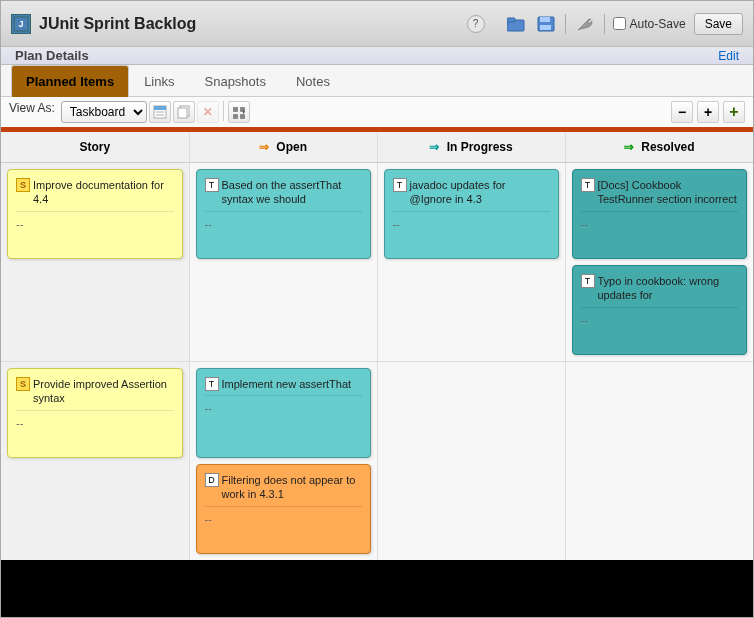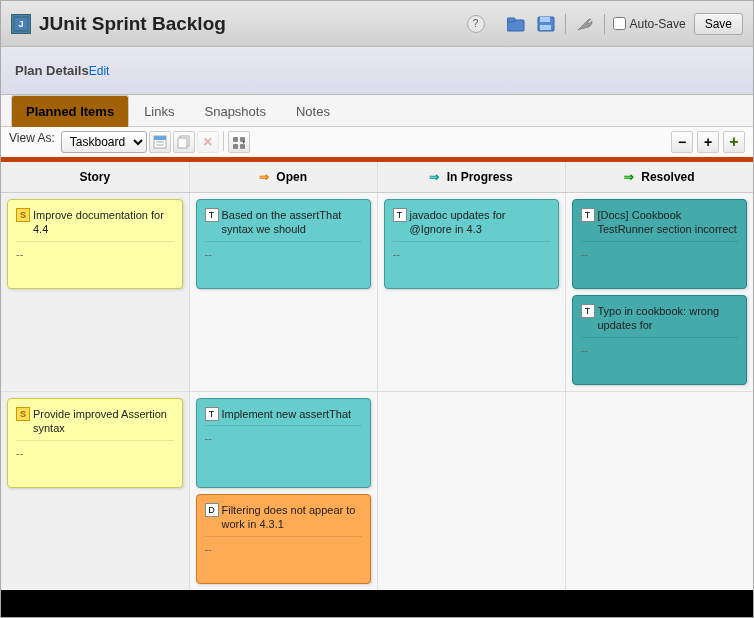--- a/index.html
+++ b/index.html
@@ -3,31 +3,31 @@
   <meta charset="utf-8">
   <style>
     * { box-sizing: border-box; margin: 0; padding: 0; }
     body { font-family: Arial, sans-serif; font-size: 12px; background: #f0f0f0; width: 754px; height: 618px; overflow: hidden; }
 
     .app-window { width: 754px; height: 618px; background: #fff; border: 1px solid #aaa; display: flex; flex-direction: column; }
 
     
     .title-bar { background: linear-gradient(to bottom, #e8e8e8, #d0d0d0); padding: 6px 10px; display: flex; align-items: center; border-bottom: 1px solid #bbb; min-height: 46px; }
     .title-bar-icon { width: 20px; height: 20px; background: #4a7fb5; margin-right: 8px; display: flex; align-items: center; justify-content: center; color: white; font-size: 10px; border: 1px solid #366; flex-shrink: 0; }
-    .title-bar-title { font-size: 19px; font-weight: bold; color: #222; flex: 1; }
+    .title-bar-title { font-size: 16px; font-weight: bold; color: #222; flex: 1; }
     .title-bar-help { background: #e8e8e8; border: 1px solid #aaa; border-radius: 50%; width: 18px; height: 18px; display: flex; align-items: center; justify-content: center; font-size: 10px; color: #555; margin-right: 20px; cursor: pointer; }
     .title-bar-actions { display: flex; align-items: center; gap: 8px; }
     .title-bar-actions .icon-btn { width: 22px; height: 22px; display: flex; align-items: center; justify-content: center; cursor: pointer; }
     .title-bar-divider { width: 1px; height: 20px; background: #aaa; }
     .autosave-label { display: flex; align-items: center; gap: 4px; font-size: 12px; color: #333; }
     .autosave-label input { margin: 0; }
     .save-btn { background: linear-gradient(to bottom, #f5f5f5, #e0e0e0); border: 1px solid #aaa; border-radius: 3px; padding: 3px 10px; font-size: 12px; cursor: pointer; }
 
     
-    .plan-details-bar { background: linear-gradient(to bottom, #e8e8f0, #dcdcec); padding: 16px 14px; display: flex; align-items: center; justify-content: flex-start; border-bottom: 1px solid #bbb; }
+    .plan-details-bar { background: linear-gradient(to bottom, #e8e8f0, #dcdcec); padding: 1px 14px; display: flex; align-items: center; justify-content: space-between; border-bottom: 1px solid #bbb; }
     .plan-details-label { font-size: 13px; color: #444; font-weight: bold; }
     .edit-link { color: #0066cc; font-size: 12px; cursor: pointer; text-decoration: none; }
 
     
     .tabs-bar { display: flex; align-items: center; border-bottom: 1px solid #ccc; background: #f5f5f5; padding: 0 10px; }
     .tab { padding: 8px 14px; font-size: 13px; cursor: pointer; color: #555; border: 1px solid transparent; border-bottom: none; margin-bottom: -1px; }
     .tab.active { background: #a16207; border-color: #ccc; color: #000; font-weight: bold; border-radius: 3px 3px 0 0; }
 
     
     .toolbar { display: flex; align-items: flex-start; padding: 4px 8px; border-bottom: 5px solid #c2410c; background: #fafafa; gap: 2px; }

